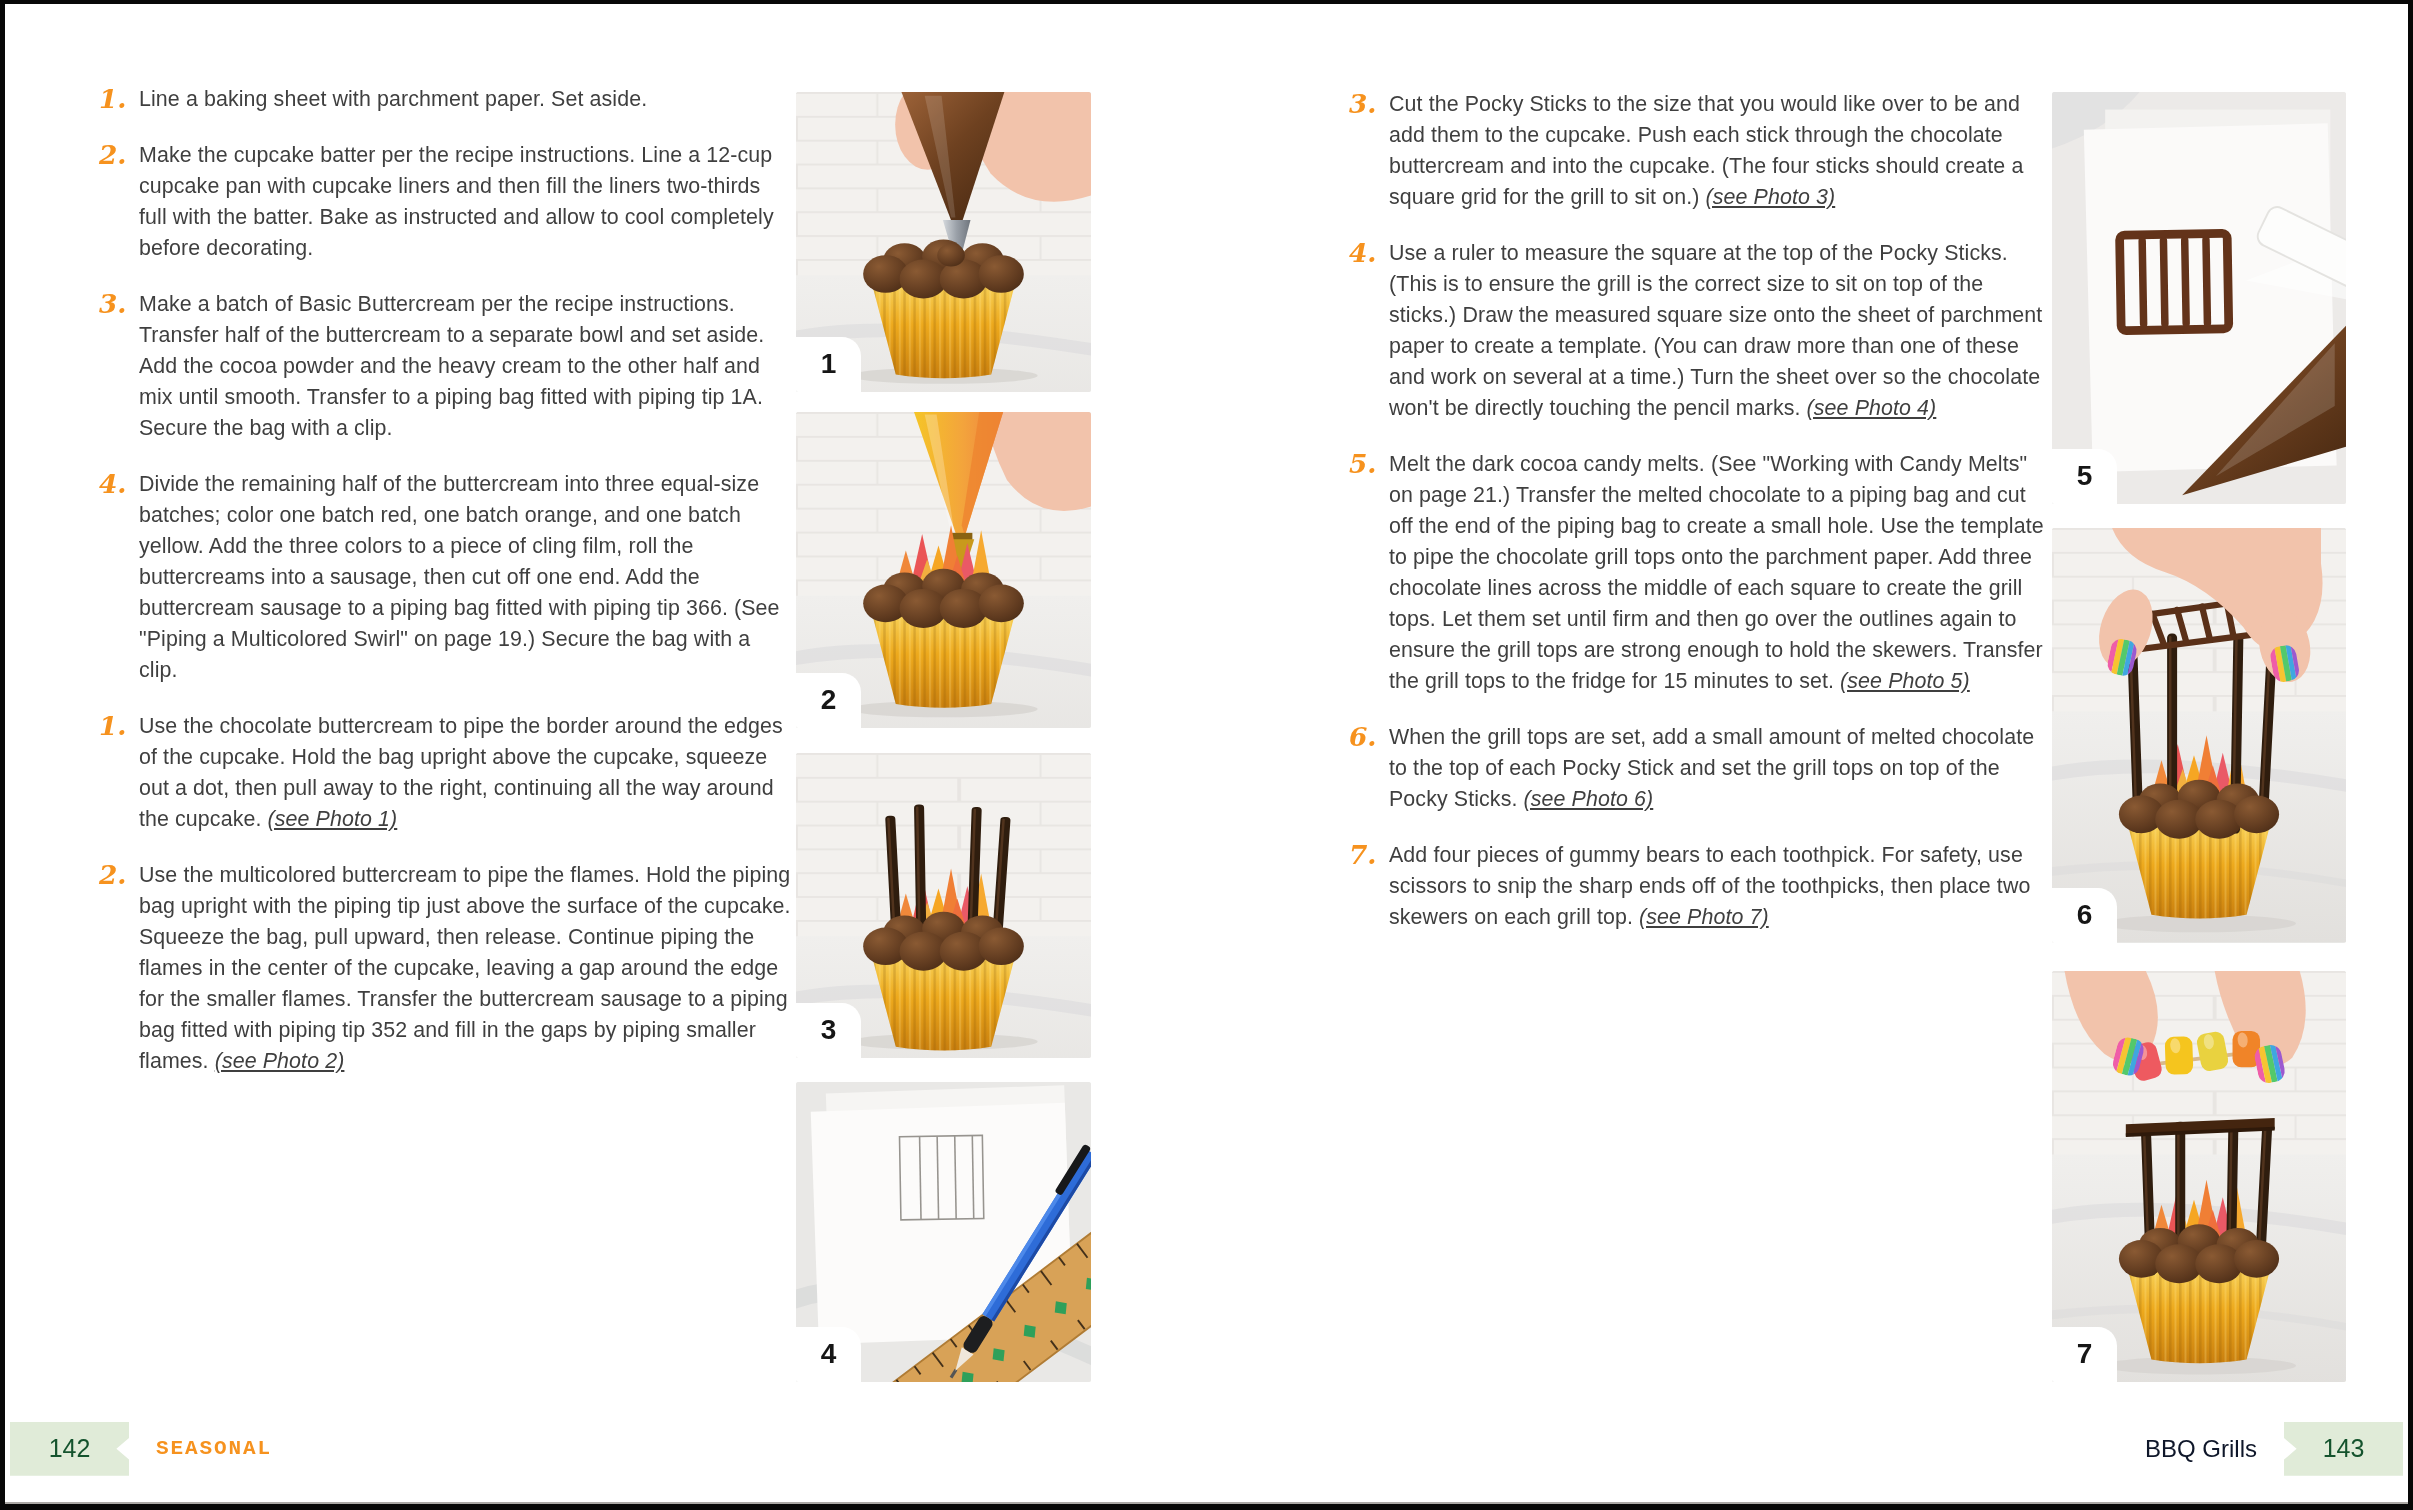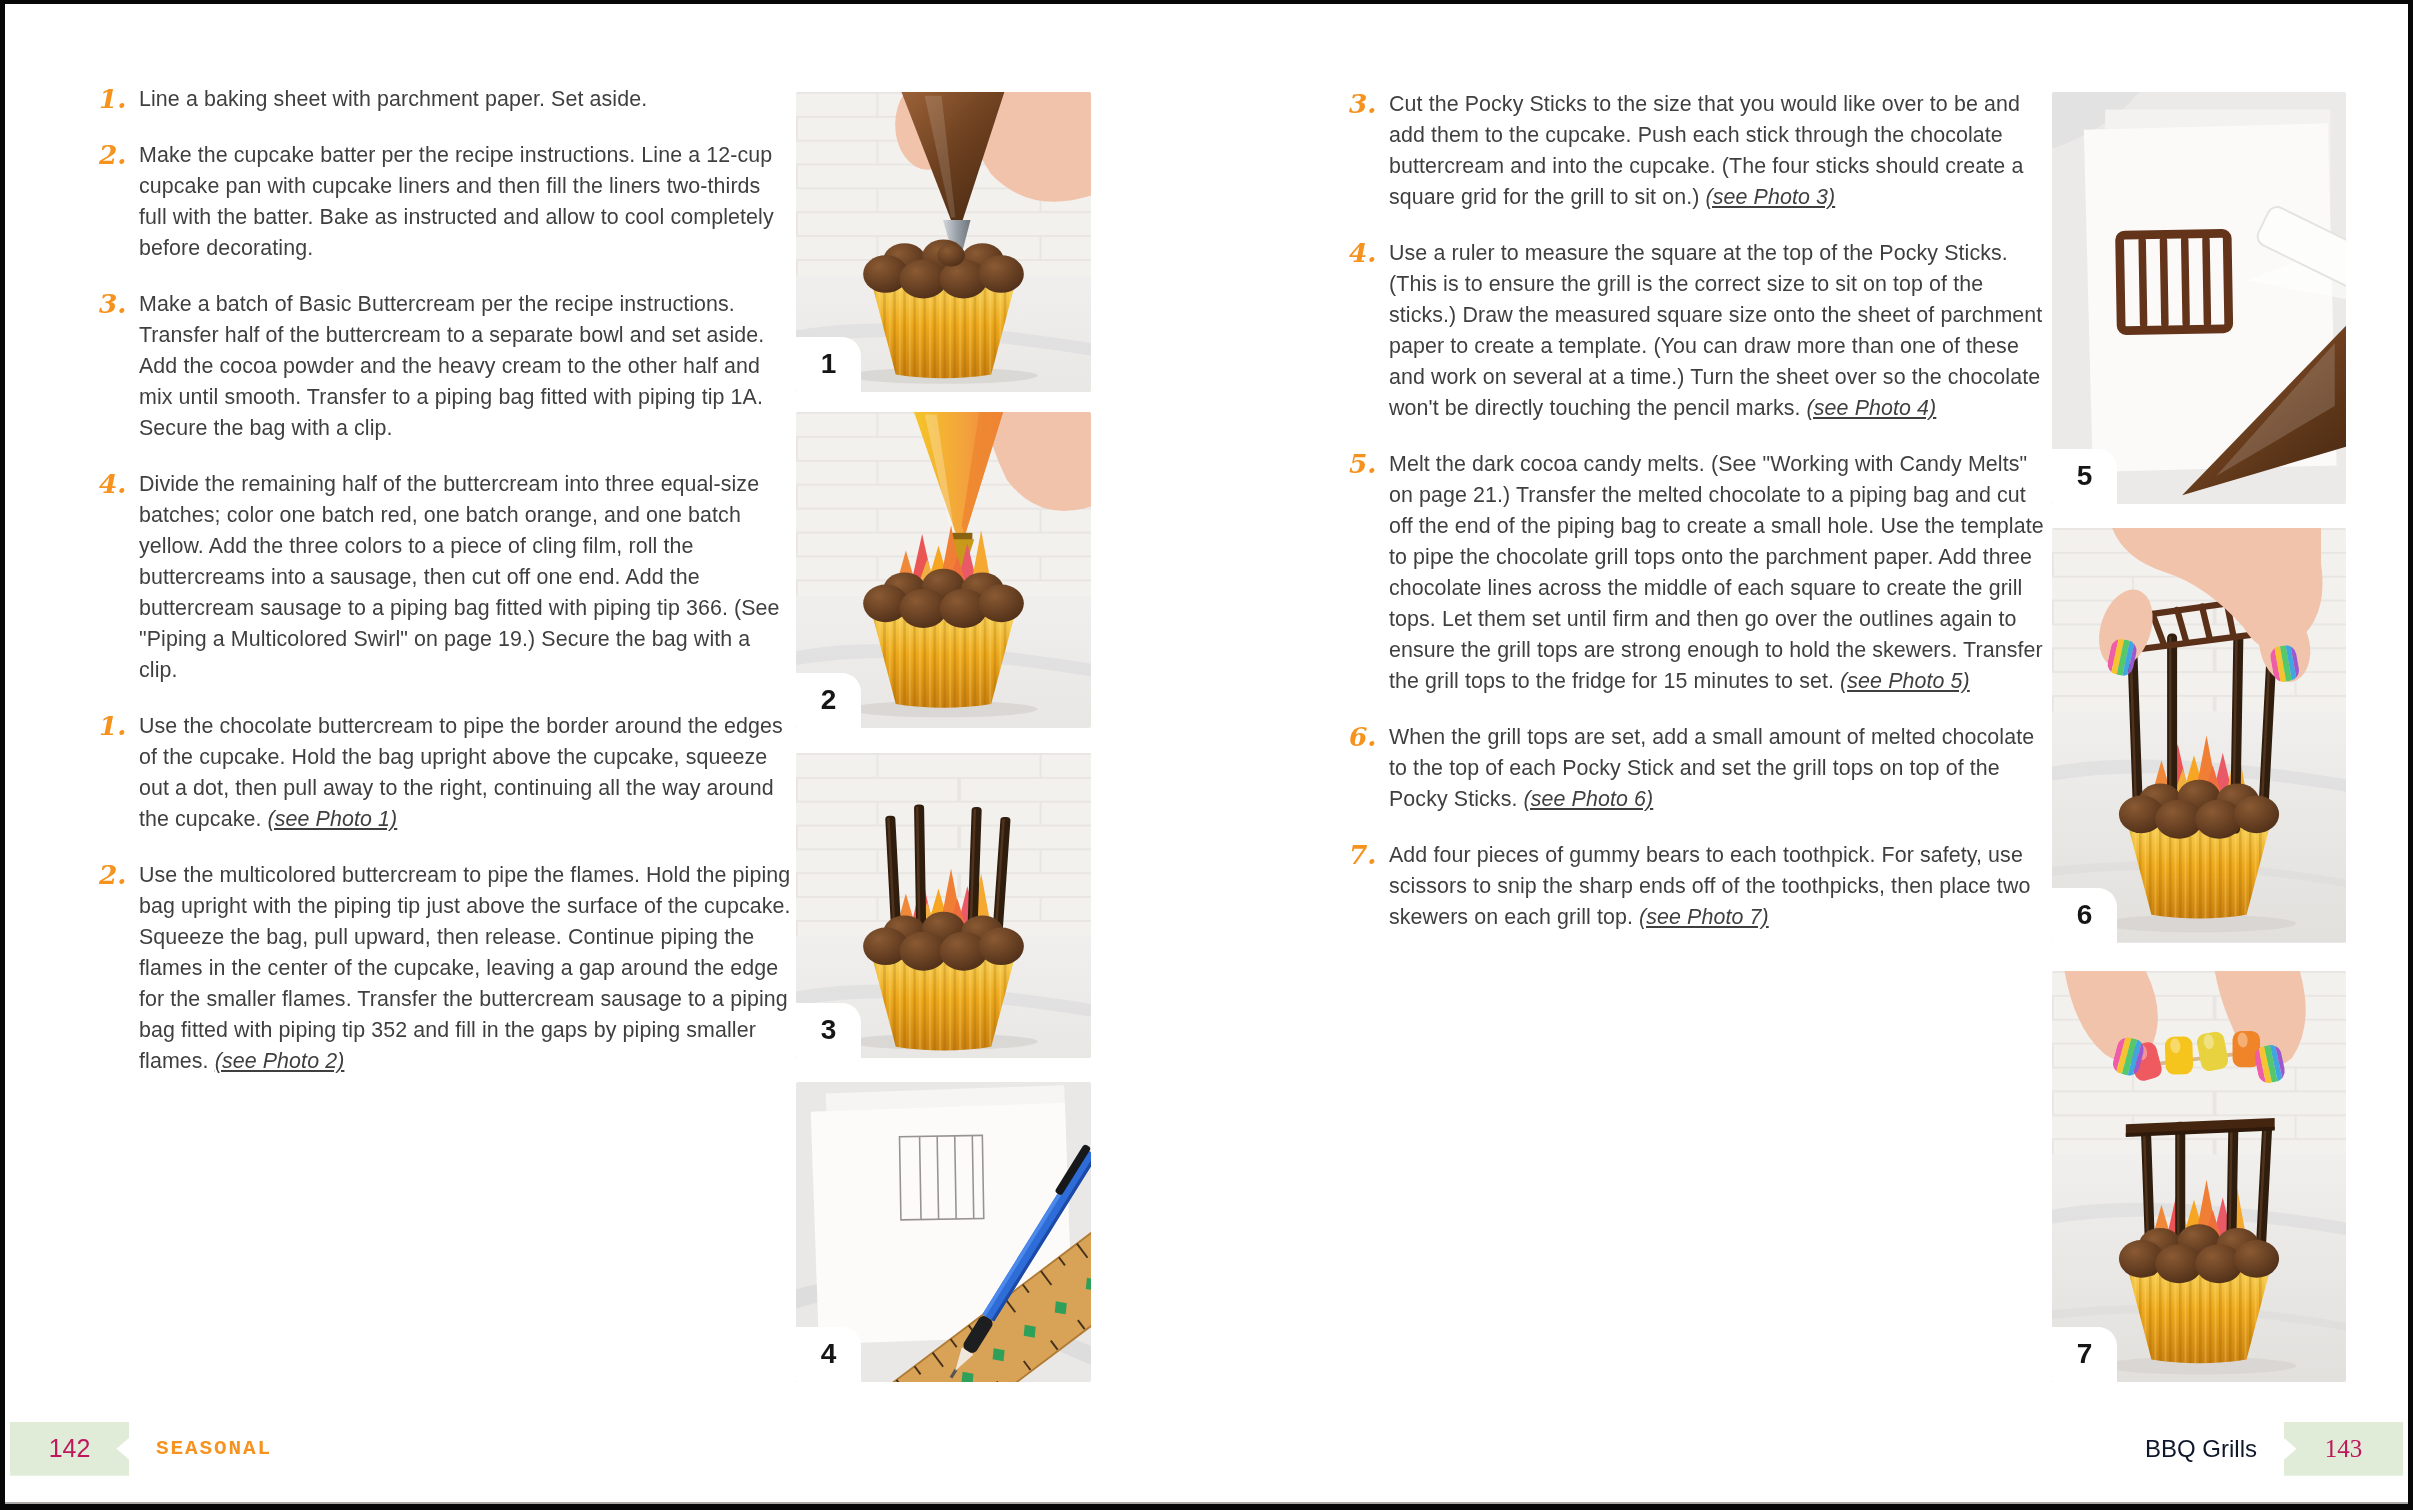--- a/index.html
+++ b/index.html
@@ -26,25 +26,25 @@
   .see { font-style:italic;text-decoration:underline; }
 
   .photo { position:absolute; overflow:hidden; border-radius:2.5px; background:#ececea; }
   .photo svg { position:absolute; inset:0; width:100%; height:100%; display:block; }
   .photo-num { position:absolute; left:0; bottom:0; width:65px; height:55px; background:#ffffff;
                border-top-right-radius:19px; display:flex; align-items:center; justify-content:center;
                font-size:28px; font-weight:bold; color:#161616; }
 
   .tab { position:absolute; top:1418px; height:54px; background:var(--green);
          display:flex; align-items:center; justify-content:center;
-         font-size:25px; color:#be185d; }
+         font-size:25px; color:#14532d; }
   .tab-left  { left:5px; width:119px;
          clip-path:polygon(0 0,100% 0,100% 30%,calc(100% - 12.6px) 50%,100% 70%,100% 100%,0 100%); }
   .tab-right { right:5px; width:119px;
-         clip-path:polygon(0 0,100% 0,100% 100%,0 100%,0 70%,12.6px 50%,0 30%);font-family:Liberation Serif, serif; }
+         clip-path:polygon(0 0,100% 0,100% 100%,0 100%,0 70%,12.6px 50%,0 30%); }
   .footer-category { position:absolute; left:151px; top:1418px; height:54px; display:flex; align-items:center;
          color:var(--orange); font-weight:bold; font-size:21px; letter-spacing:1.9px;font-family:Liberation Mono, monospace; }
   .footer-title { position:absolute; right:151px; top:1418px; height:54px; display:flex; align-items:center;
          color:#0f172a; font-size:24px; }
 </style>
 </head>
 <body>
 
 <svg width="0" height="0" style="position:absolute" aria-hidden="true">
   <defs>

